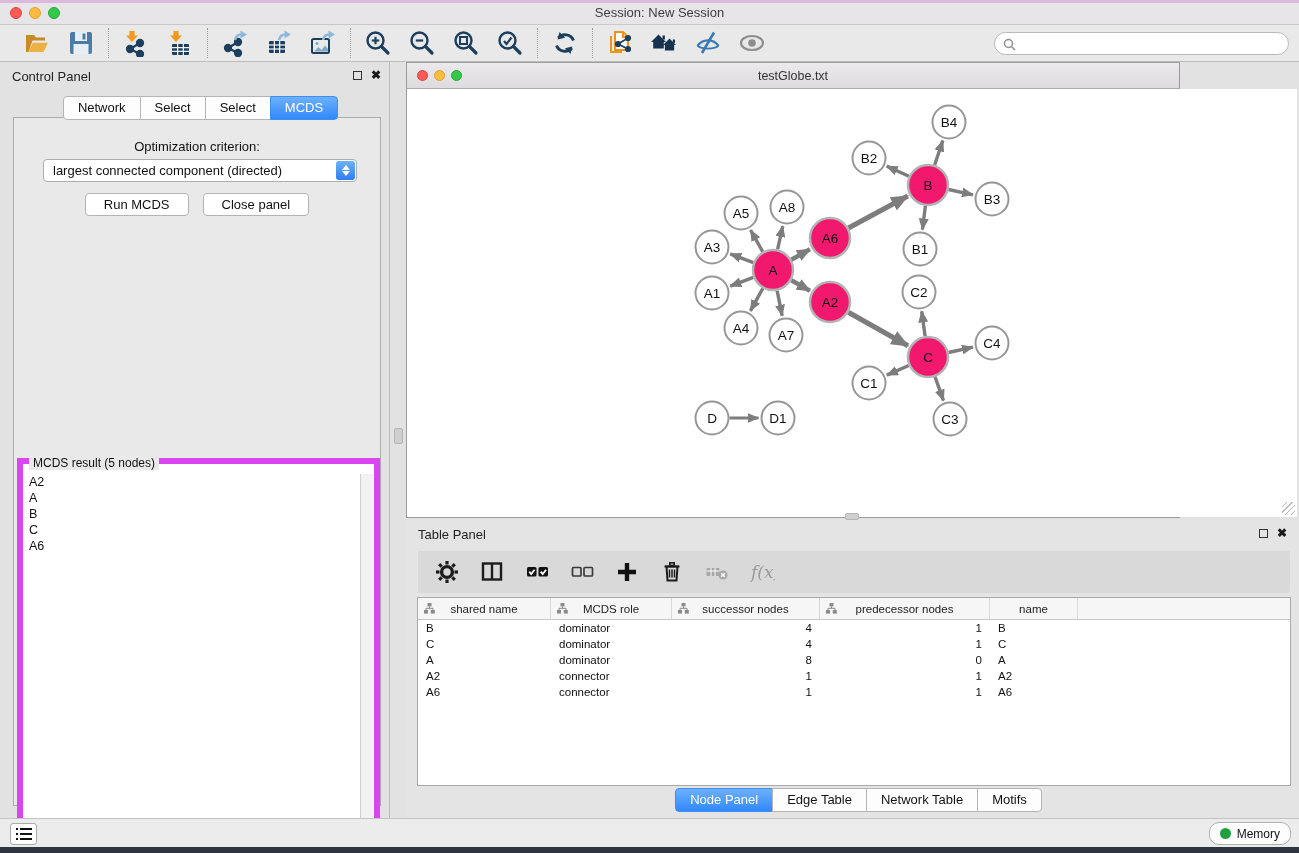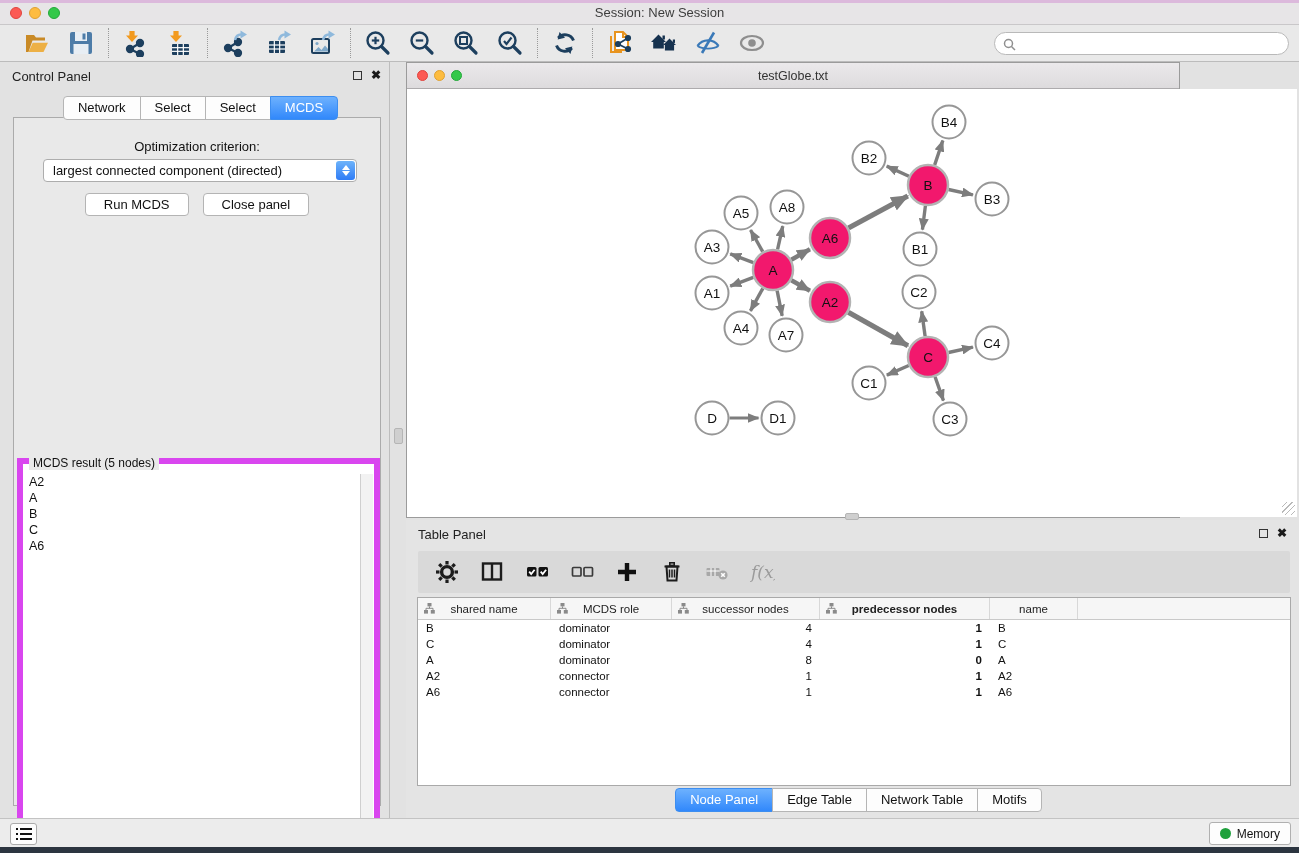--- a/index.html
+++ b/index.html
@@ -72,29 +72,29 @@
   .table-panel { position:absolute; left:406px; top:520px; width:893px; height:298px; background:#e4e4e4; }
   .tp-toolbar { position:absolute; left:12px; right:9px; top:31px; height:42px; background:#d9d9d9; border-radius:2px; display:flex; align-items:center; gap:15px; padding-left:14px; }
   .tp-btn { width:30px; height:30px; display:flex; align-items:center; justify-content:center; }
 
   .data-table { position:absolute; left:11px; right:8px; top:77px; height:189px; background:#fff; border:1px solid #a9a9a9; overflow:hidden; }
   .thead { display:flex; height:22px; background:#f6f6f6; border-bottom:1px solid #c9c9c9; }
   .th { display:flex; align-items:center; justify-content:center; gap:5px; font-size:11.5px; color:#222; border-right:1px solid #d8d8d8; position:relative; }
   .th .hicon { position:absolute; left:6px; top:5px; }
   .trow { display:flex; height:16px; align-items:center; }
   .td { font-size:11.5px; color:#111; padding:0 8px; white-space:nowrap; overflow:hidden; }
-  .c0 { width:133px; } .c1 { width:121px; } .c2 { width:148px; } .c3 { width:170px;font-weight:bold; } .c4 { width:88px; } .c5 { flex:1; border-right:none; }
+  .c0 { width:133px; } .c1 { width:121px; } .c2 { width:148px; } .c3 { width:170px; } .c4 { width:88px; } .c5 { flex:1; border-right:none; }
   .num { text-align:right; }
 
   .tp-tabs { position:absolute; top:268px; left:0; width:100%; display:flex; justify-content:center; }
 
   
   .statusbar { position:absolute; left:0; top:818px; width:1299px; height:29px; background:#ececec; border-top:1px solid #c3c3c3; }
   .list-btn { position:absolute; left:10px; top:4px; width:27px; height:22px; background:#fdfdfd; border:1px solid #ababab; border-radius:3px; display:flex; align-items:center; justify-content:center; }
-  .memory-btn { position:absolute; right:8px; top:3px; height:23px; padding:8px 10px; background:#fdfdfd; border:1px solid #b0b0b0; border-radius:3px; display:flex; align-items:center; gap:6px; font-size:12px; color:#111; }
+  .memory-btn { position:absolute; right:8px; top:3px; height:23px; padding:8px 10px; background:#fdfdfd; border:1px solid #b0b0b0; border-radius:10px; display:flex; align-items:center; gap:6px; font-size:12px; color:#111; }
   .mem-dot { width:11px; height:11px; border-radius:50%; background:#1ea03c; }
   .desk-strip { position:absolute; left:0; top:847px; width:1299px; height:6px; background:#2c3540; }
 </style>
 </head>
 <body>
 
 <div class="titlebar">
   <div class="top-accent"></div>
   <div class="lights">
     <div class="light red"></div>

